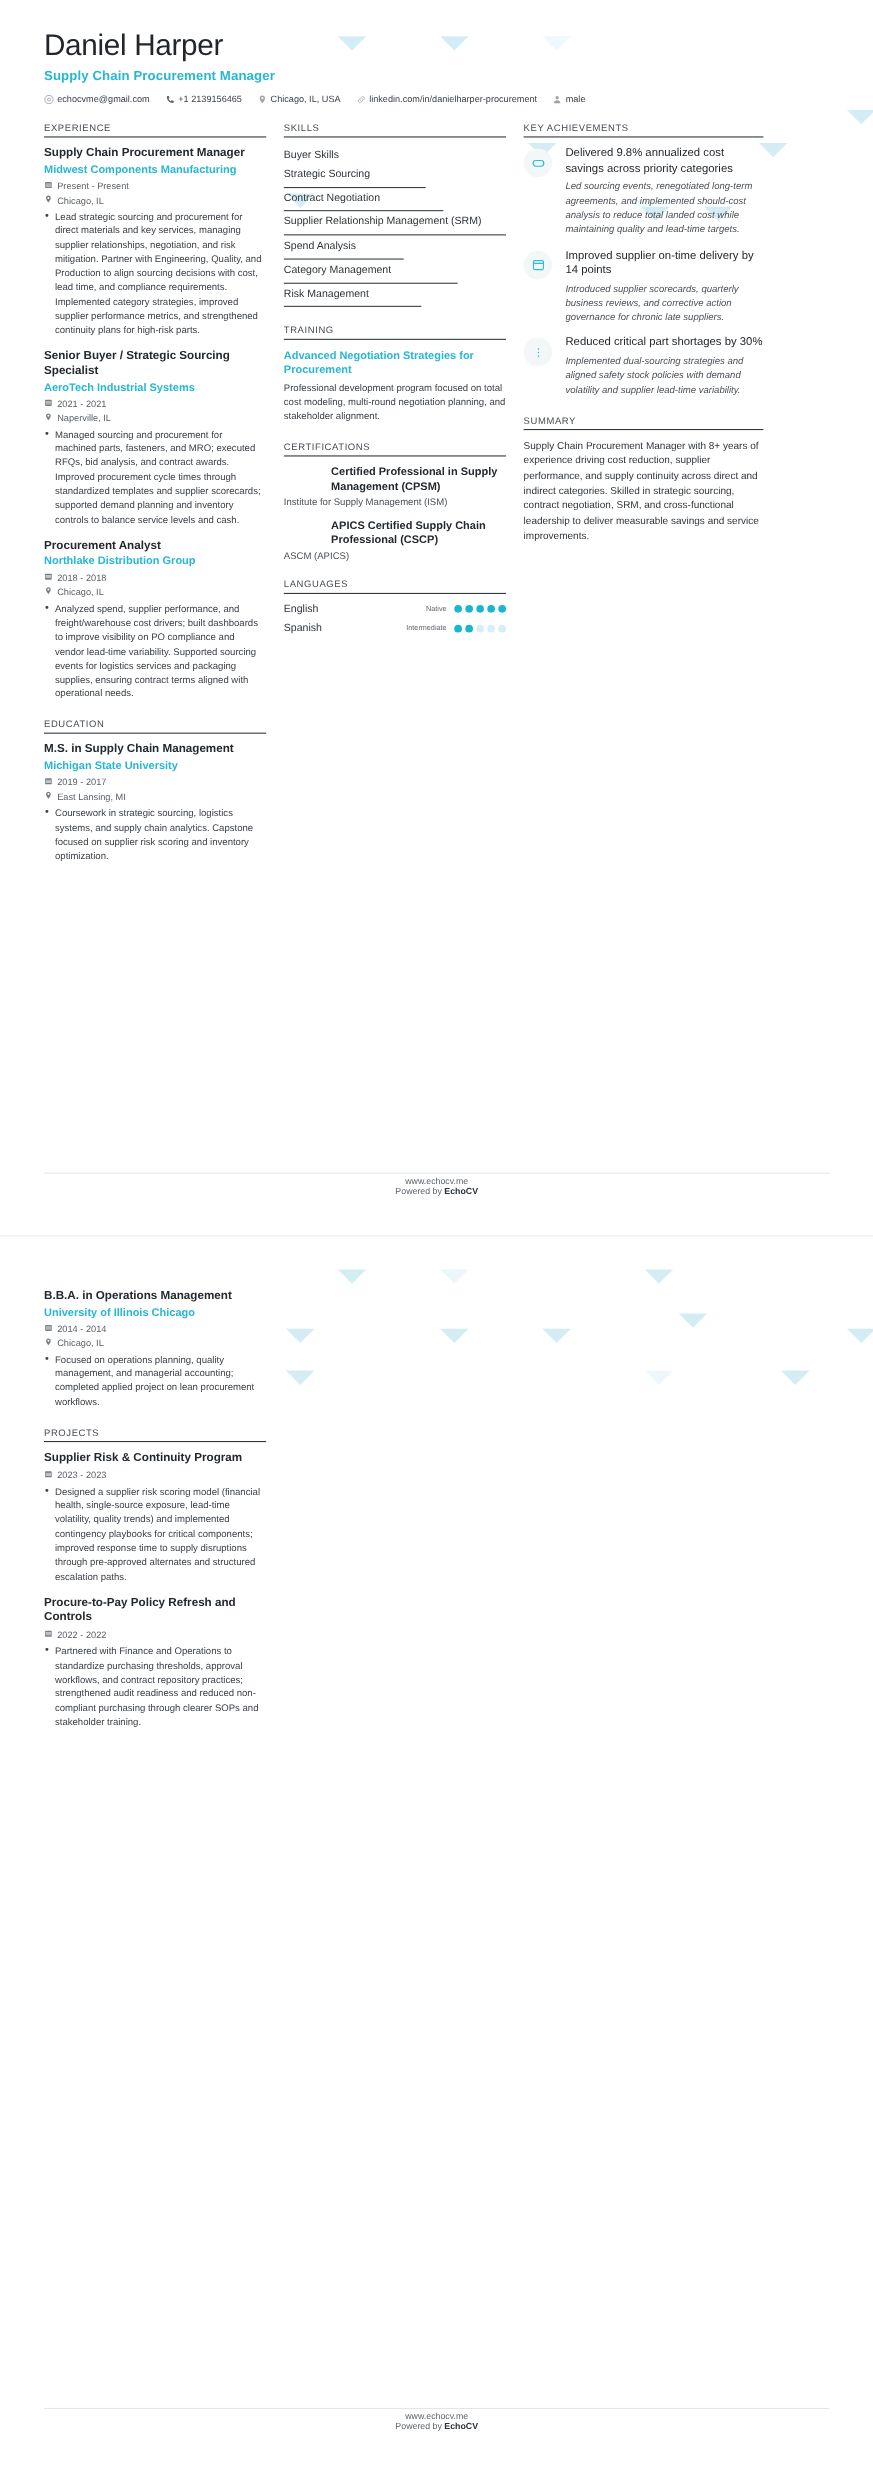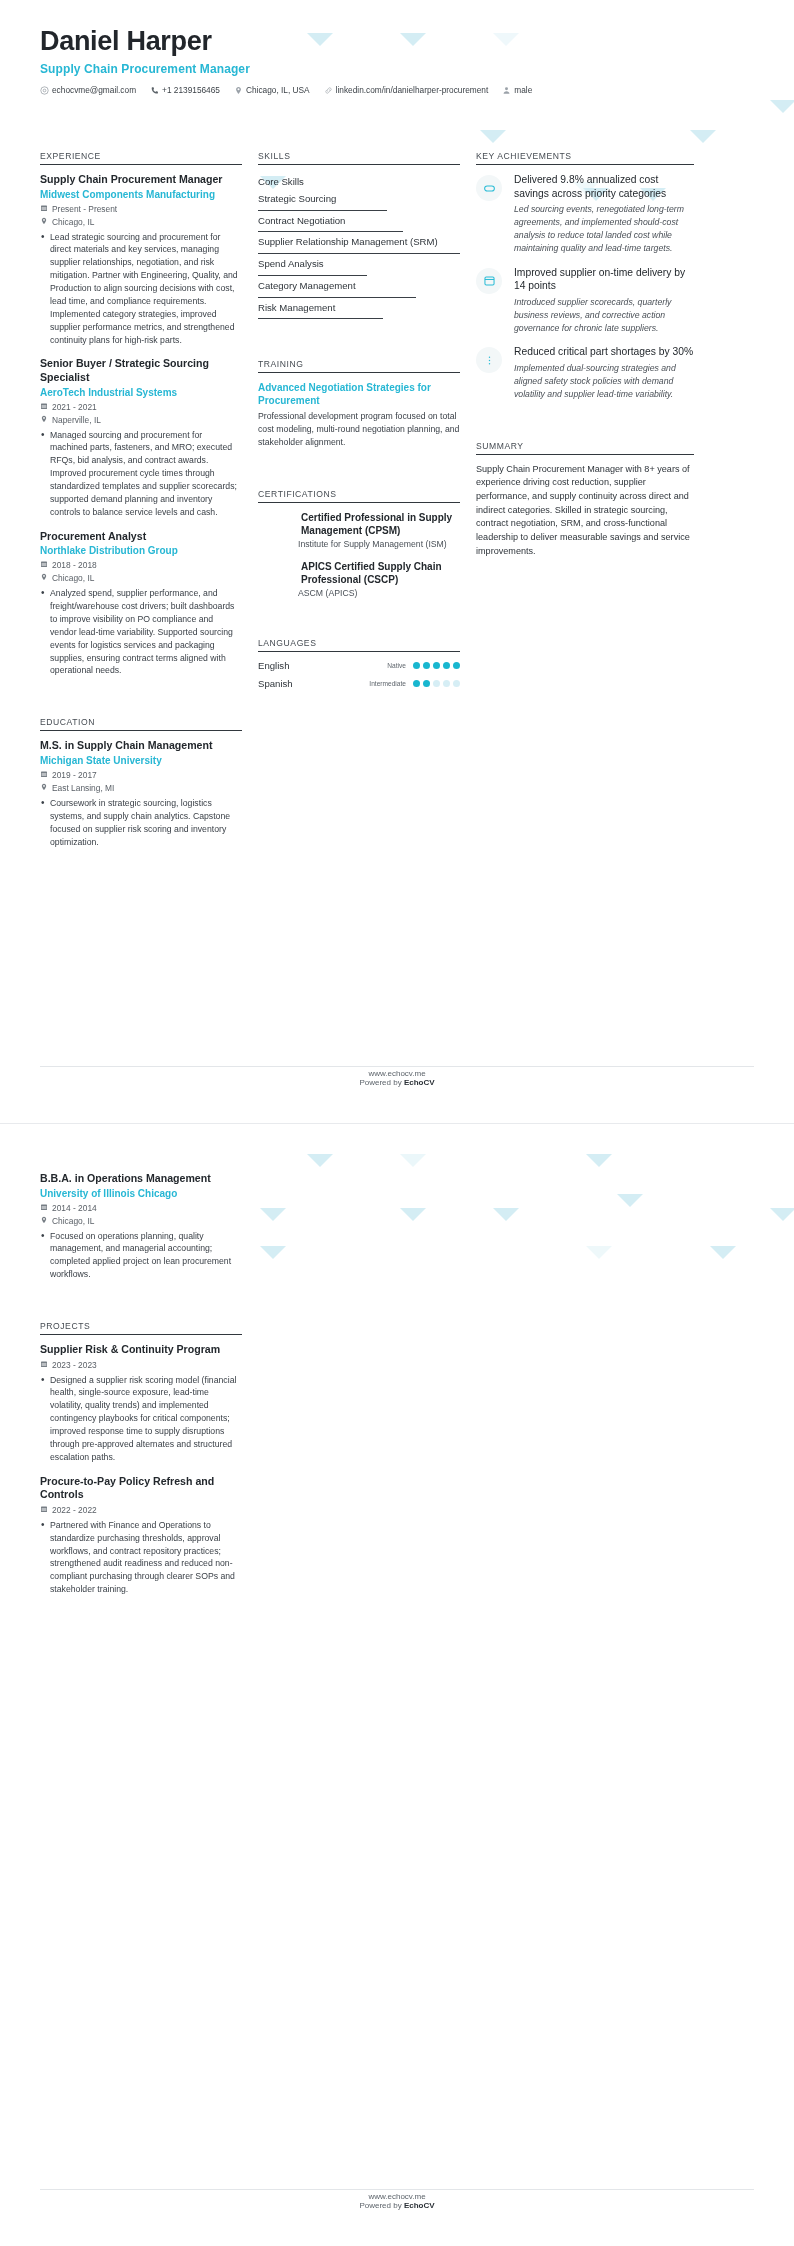--- a/index.html
+++ b/index.html
@@ -26,21 +26,21 @@
     border-right: 13px solid transparent;
     border-top: 13px solid #cdeaf2;
     opacity: .85;
     pointer-events: none;
   }
 
   
   .header { padding: 26px 40px 0 40px; position: relative; z-index: 2;}
   .name {
     font-size: 27px;
-    font-weight: bold;
+    font-weight: normal;
     letter-spacing: -.3px;
     color: #22262b;
     line-height: 1.15;
   }
   .jobtitle {
     font-size: 12px;
     font-weight: bold;
     color: #27b7d4;
     margin-top: 5px;
     letter-spacing: .1px;
@@ -68,21 +68,20 @@
   .col-left  { width: 218px; padding-right: 16px; }
   .col-mid   { width: 218px; padding-right: 16px; }
   .col-right { width: 218px; }
 
   .sec-title {
     font-size: 8.6px;
     letter-spacing: .55px;
     color: #454b52;
     text-transform: uppercase;
     padding-bottom: 3px;
-    margin-top: 40px;
   }
   .sec-rule {
     border-bottom: 1.6px solid #32383e;
     margin-bottom: 8px;
   }
   .sec { margin-bottom: 16px; }
 
   .entry { margin-bottom: 11px; }
   .entry-title {
     font-size: 10.6px;
@@ -156,21 +155,20 @@
     font-size: 10px;
     font-weight: bold;
     color: #23282d;
     line-height: 1.3;
     margin-left: 43px;
   }
   .cert-sub {
     font-size: 8.7px;
     color: #4b5158;
     margin-top: 2px;
-    margin-left: 40px;
   }
 
   
   .lang-row {
     display: flex;
     align-items: center;
     justify-content: space-between;
     margin-bottom: 7px;
   }
   .lang-name { font-size: 9.6px; color: #2f353b; text-align: center; }
@@ -407,21 +405,21 @@
       </div>
 
     </div>
 
     <div class="col-mid">
 
       <div class="sec">
         <div class="sec-title">SKILLS</div>
         <div class="sec-rule"></div>
 
-        <div class="skill-row skill-head">Core Skills</div>
+        <div class="skill-row skill-head">Buyer Skills</div>
 
         <div class="skill-row">Strategic Sourcing</div>
         <div class="skill-sep w1"></div>
 
         <div class="skill-row">Contract Negotiation</div>
         <div class="skill-sep w2"></div>
 
         <div class="skill-row">Supplier Relationship Management (SRM)</div>
         <div class="skill-sep w3"></div>
 

